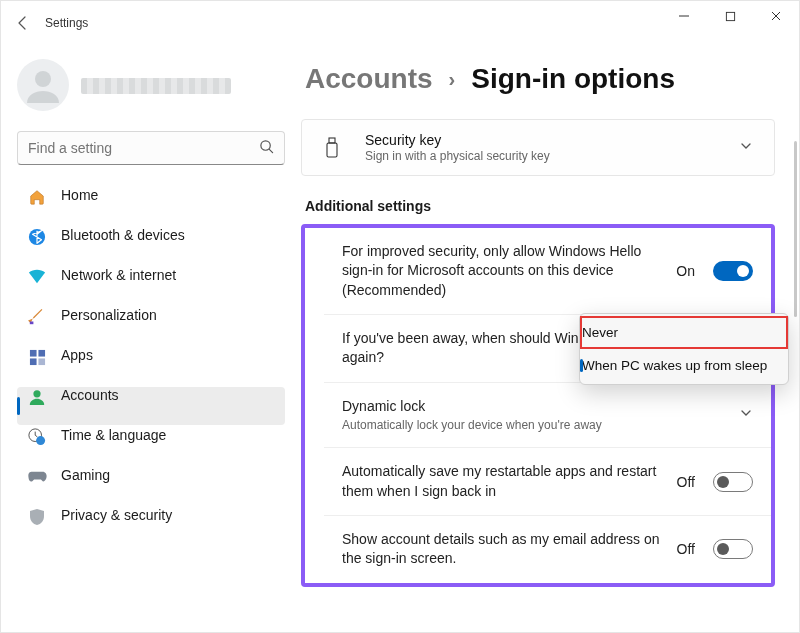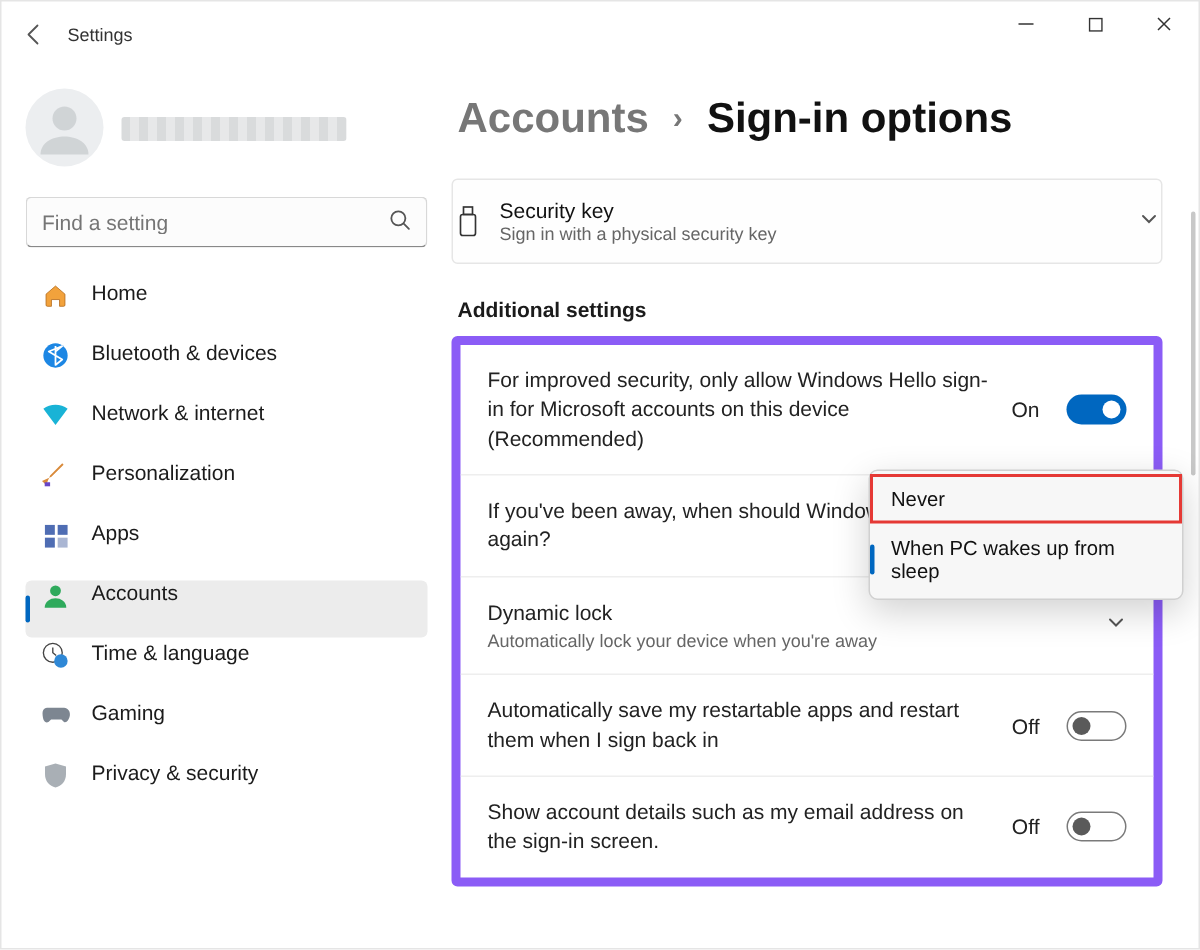--- a/index.html
+++ b/index.html
@@ -69,33 +69,33 @@
 
   
   .main { flex:1; padding:0 24px 0 0; position:relative; }
   .crumb { display:flex; align-items:center; gap:16px; padding:18px 4px 24px 4px; }
   .crumb-1 { font-size:28px; font-weight:600; color:#777; letter-spacing:0px; }
   .crumb-sep { font-size:20px; font-weight:600; color:#777; }
   .crumb-2 { font-size:28px; font-weight:600; color:#111; }
 
   .card {
     border:1px solid #e6e6e6; background:#fefefe; border-radius:4px;
-    padding:12px 1px; display:flex; align-items:center; gap:12px;
+    padding:12px 21px; display:flex; align-items:center; gap:24px;
     margin-bottom:10px;
   }
   .card .cicon { width:18px; height:24px; display:flex; align-items:center; justify-content:center; color:#333; }
   .card .ctext { flex:1; }
   .card .ctitle { font-size:14px; color:#111; }
   .card .csub { font-size:12px; color:#666; margin-top:1px; }
   .card .chev { color:#555; }
 
   .section-header { font-size:14px; font-weight:600; margin:22px 0 10px 4px; }
 
   .panel {
-    border:6px solid #8b5cf6; border-radius:4px; overflow:hidden;
+    border:4px solid #8b5cf6; border-radius:4px; overflow:hidden;padding-left:19px;
   }
   .row {
     display:flex; align-items:center; gap:14px;
     padding:14px 18px; border-bottom:1px solid #eee;
     min-height:62px;
   }
   .row:last-child { border-bottom:none; }
   .row .rtext { flex:1; font-size:14px; color:#222; line-height:1.38; }
   .row .rsub { display:block; font-size:12px; color:#666; margin-top:1px; }
   .row .state { font-size:14px; color:#222; margin-right:4px; }
@@ -114,21 +114,21 @@
   .toggle.off::after { background:#5a5a5a; left:3px; top:3px; }
 
   
   .dropdown {
     position:absolute; width:210px; z-index:50;
     background:#f7f7f7; border:1px solid #d0d0d0; border-radius:6px;
     box-shadow:0 8px 24px rgba(0,0,0,0.18);
     padding:2px 0;
   }
   .dropdown .opt {
-    padding:9px 14px; font-size:13.5px; color:#111; position:relative;
+    padding:9px 2px; font-size:13.5px; color:#111; position:relative;
   }
   .dropdown .opt.highlighted::before {
     content:""; position:absolute; left:0; top:30%; bottom:30%; width:3px;
     background:#0067c0; border-radius:2px;
   }
   .dropdown .opt.marked {
     outline:2px solid #e53935; outline-offset:-2px;
   }
 
   

